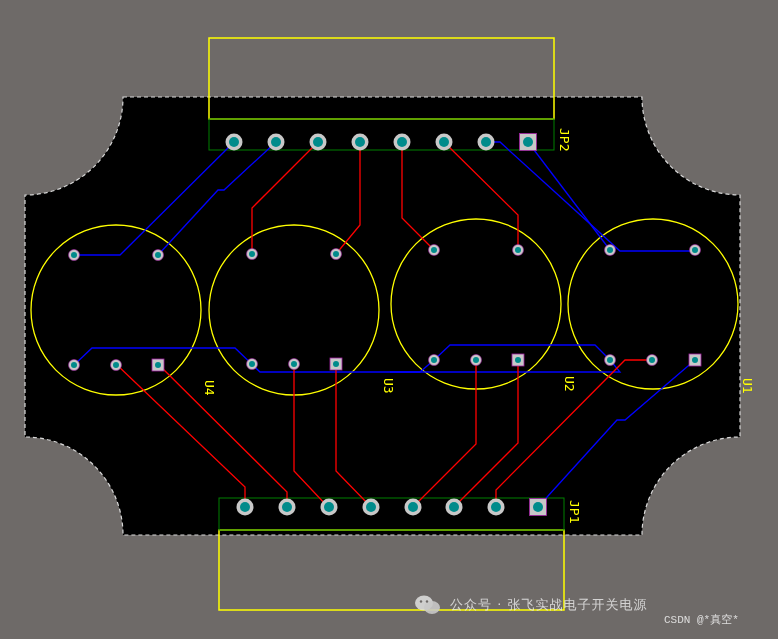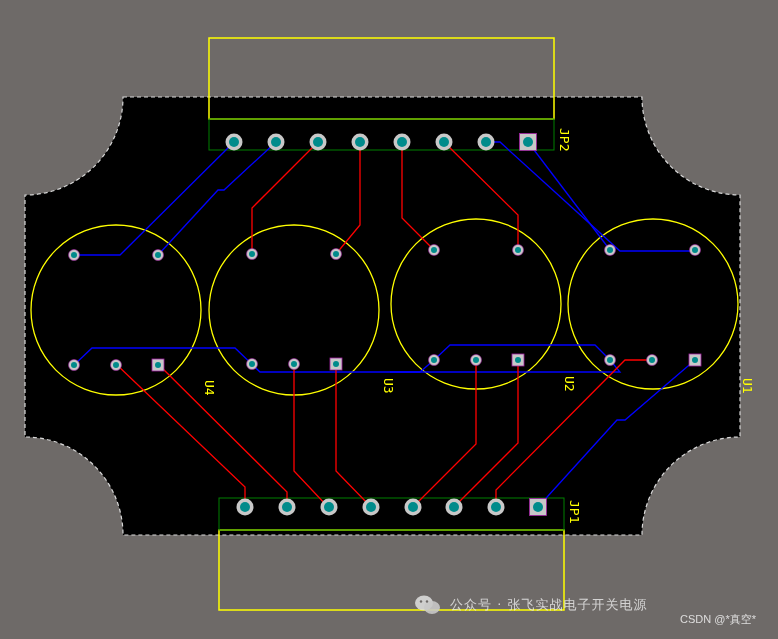--- a/index.html
+++ b/index.html
@@ -13,23 +13,23 @@
     .watermark {
       position: absolute; left: 414px; top: 594px;
       display: flex; align-items: center; gap: 8px;
       color: rgba(235,235,235,0.82);
       font-family: "DejaVu Sans", sans-serif;
       font-size: 13px; letter-spacing: 1px;
       pointer-events: none;
     }
     .watermark .wx-icon { width: 28px; height: 22px; }
     .csdn {
-      position: absolute; left: 680px; top: 612px;
+      position: absolute; left: 664px; top: 612px;
       color: rgba(240,240,240,0.85);
-      font-family: Liberation Sans, sans-serif;
+      font-family: Liberation Mono, monospace;
       font-size: 11px; pointer-events: none;
     }
     .des { font-family: "DejaVu Sans Mono", monospace; }
   </style>
 </head>
 <body>
 
 <svg id="pcb-canvas" viewBox="0 0 778 639" xmlns="http://www.w3.org/2000/svg">
 
   <path d="M123,97 L642,97 A98,98 0 0 0 740,195 L740,437 A98,98 0 0 0 642,535 L123,535 A98,98 0 0 0 25,437 L25,195 A98,98 0 0 0 123,97 Z" fill="#000" stroke="#d8d8d8" stroke-width="1.2" stroke-dasharray="4,3"></path>

